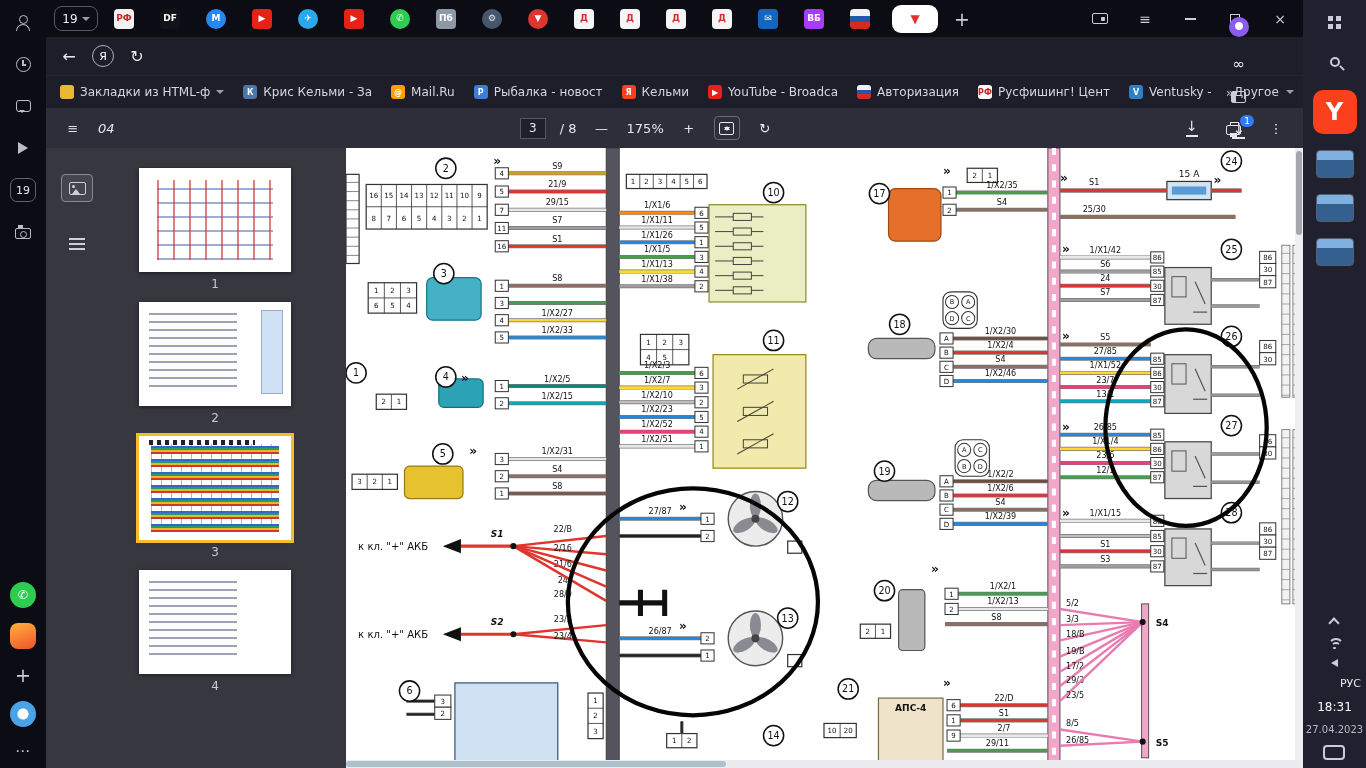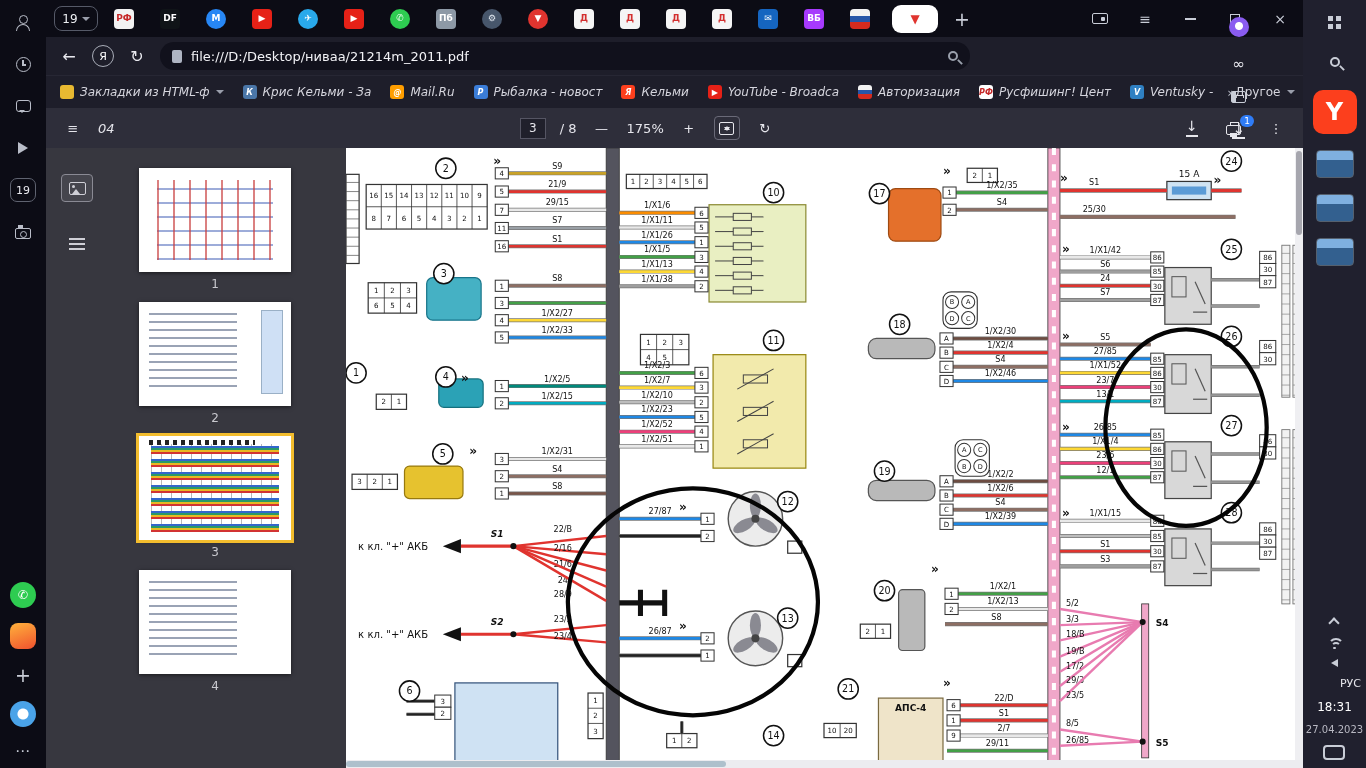--- a/index.html
+++ b/index.html
@@ -59,21 +59,21 @@
     border-radius:13px; display:flex; align-items:center; }
   .inf { font-size:15px; }
   .dl-wrap { position:relative; display:flex; }
   .dl-glyph2 { font-size:15px; color:#e8e8ee; border-bottom:2px solid #e8e8ee; line-height:1.1; }
   .badge { position:absolute; right:-9px; top:-6px; background:#2f7cf6; color:#fff; font-size:9px;
     border-radius:8px; padding:1px 4px; }
 
   
   .bookmarks-bar { height:33px; background:#1e1e2a; border-top:1px solid #272734; display:flex;
     align-items:center; padding:0 14px; color:#d6d6de; font-size:12px; }
-  .bm-items { display:flex; gap:19px; align-items:center;font-style:italic; }
+  .bm-items { display:flex; gap:19px; align-items:center; }
   .bm-item { display:flex; align-items:center; gap:6px; white-space:nowrap; }
   .bm-icon { width:14px; height:14px; border-radius:3px; font-size:8px; font-weight:bold;
     display:flex; align-items:center; justify-content:center; flex:none; }
   .bm-overflow { margin-left:14px; color:#b9bdc8; font-size:13px; }
   .bm-other { margin-left:auto; display:flex; align-items:center; gap:7px; color:#d6d6de; }
 
   
   .pdf-toolbar { height:40px; background:#2e2e3a; display:flex; align-items:center;
     color:#e6e6ec; padding:0 16px; font-size:13px; }
   .pt-btn { display:flex; align-items:center; justify-content:center; min-width:22px; height:24px; }
@@ -266,26 +266,20 @@
             <span class="ic i-max"></span>
           </span>
         <span class="tb-ic">×</span>
       </div>
     </div>
 
     <div class="nav-bar">
       <span class="nav-icon">←</span>
       <span class="ya-btn">Я</span>
       <span class="nav-icon">↻</span>
-      <div class="url-bar">
-        <span class="ic i-doc"></span>
-        <span class="url-text">file:///D:/Desktop/ниваа/21214m_2011.pdf</span>
-        <span class="url-spacer"></span>
-        <span class="ic i-search" style="color:#9aa0ac"></span>
-      </div>
       <div class="nav-right">
         <div class="print-btn">Напечатать</div>
         <span class="ic i-alice"></span>
         <span class="nav-icon inf">∞</span>
         <span class="ic i-sidebar"></span>
         <div class="dl-wrap">
           <span class="dl-glyph2">↓</span>
           <span class="badge">1</span>
         </div>
       </div>

